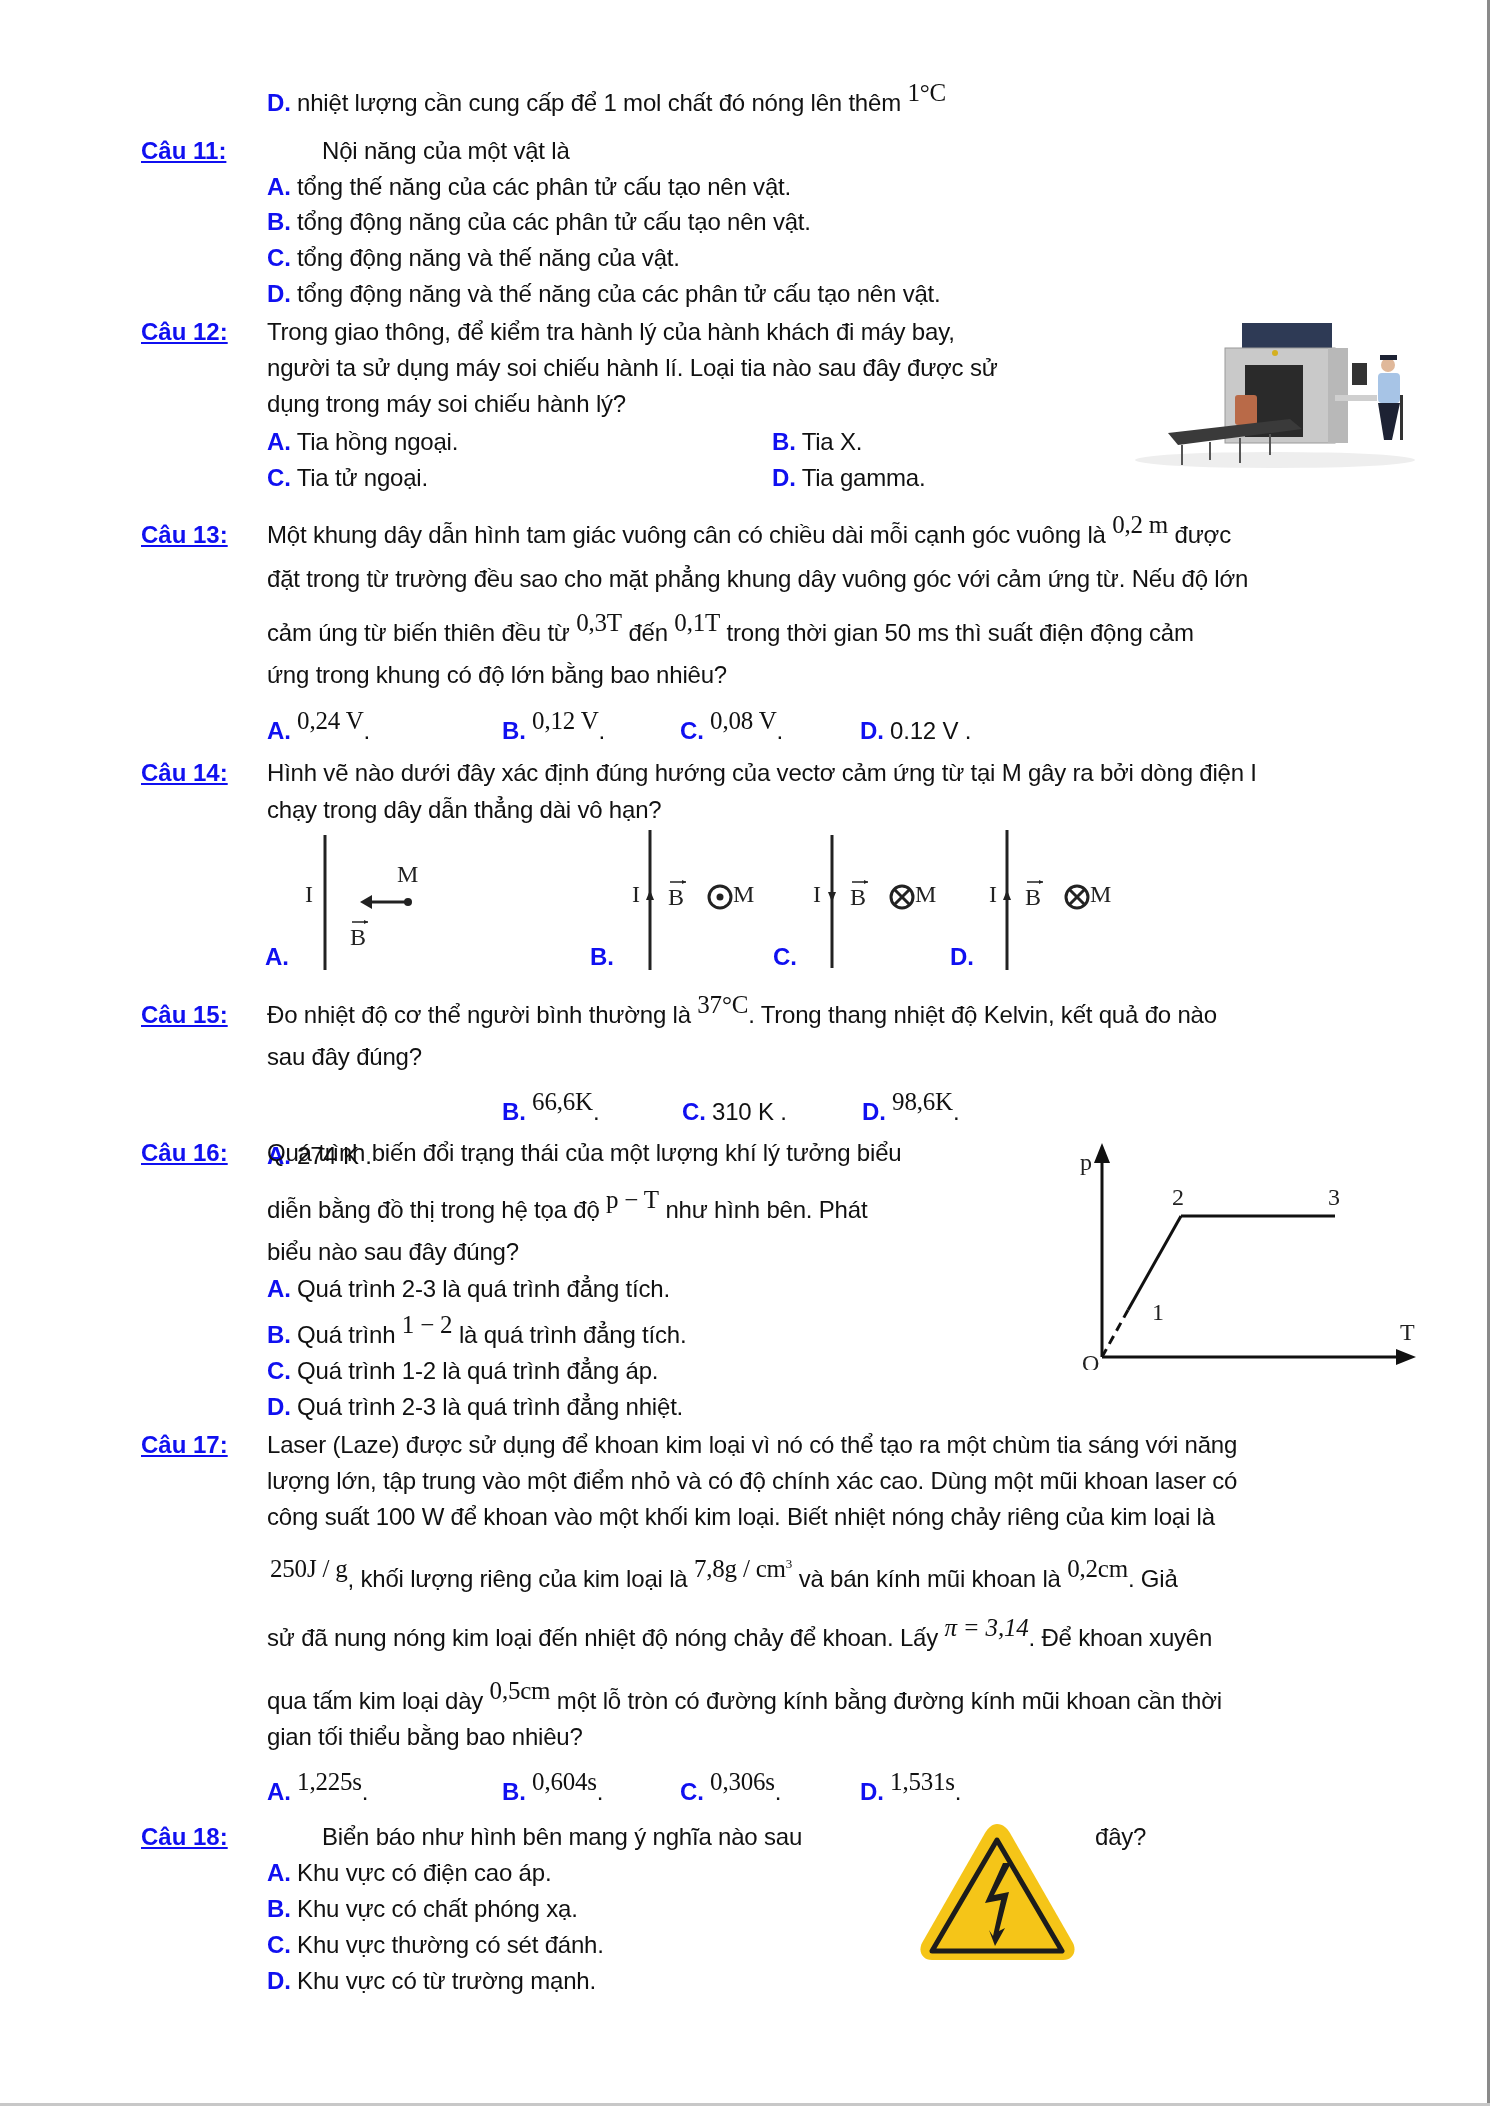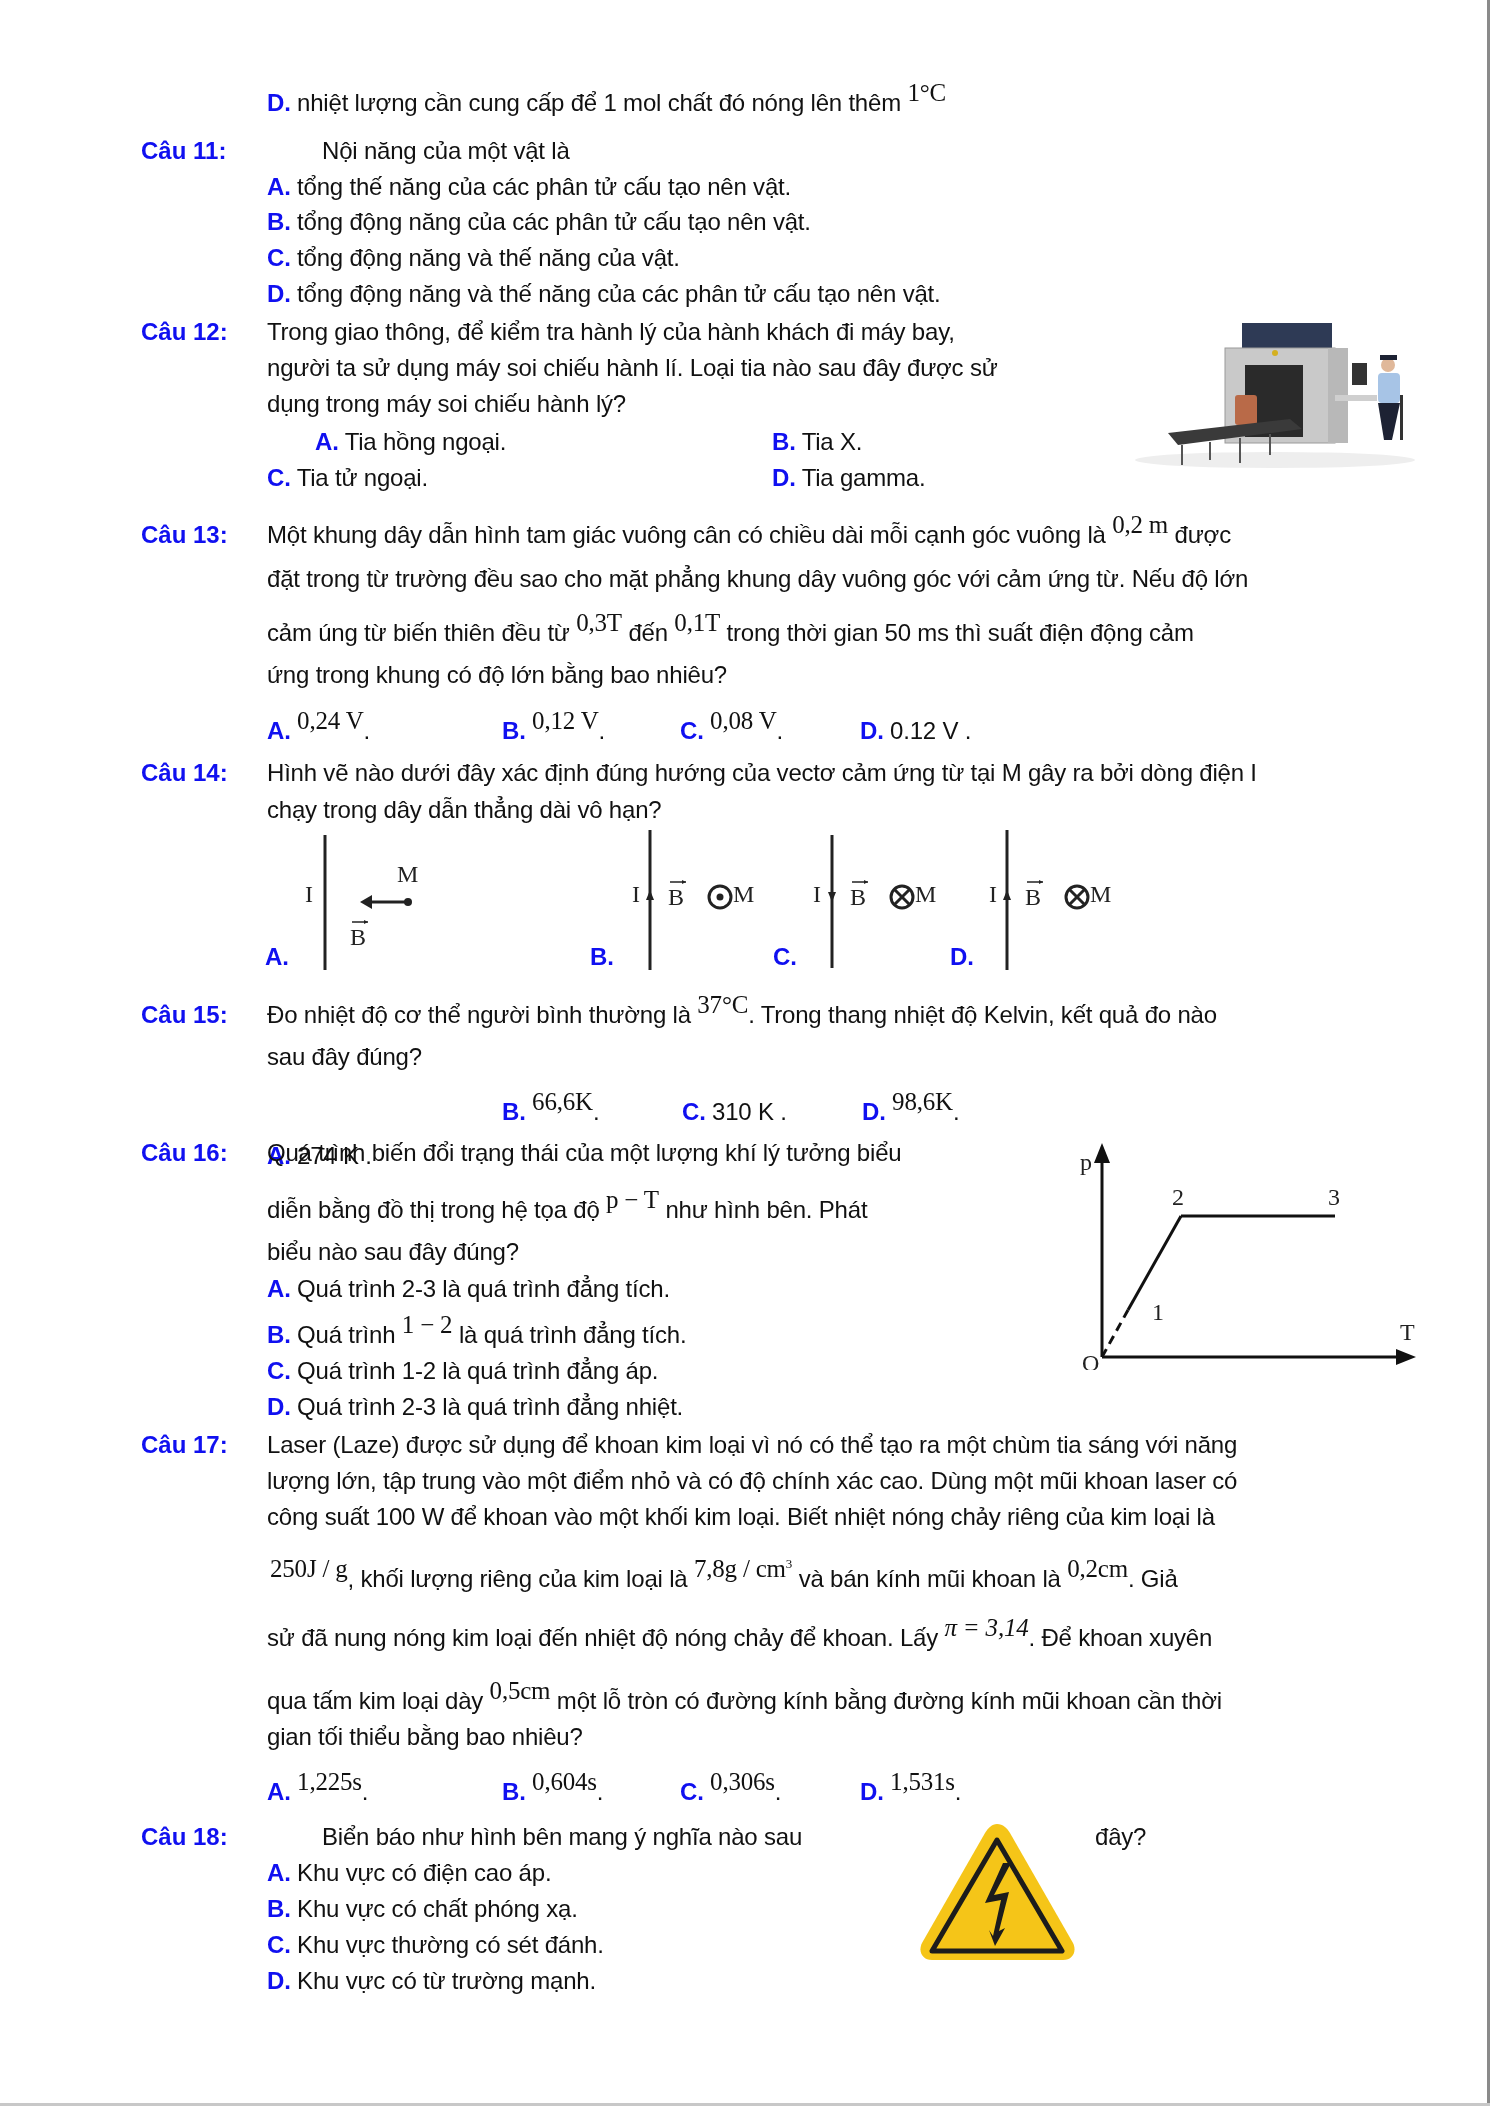--- a/index.html
+++ b/index.html
@@ -2,21 +2,21 @@
 <html><head>
 <meta charset="utf-8">
 <style>
   html, body { margin: 0; padding: 0; background: #ffffff; }
   body { width: 1490px; height: 2106px; position: relative; overflow: hidden;
          font-family: "Liberation Sans", "DejaVu Sans", sans-serif; color: #111; }
   .page-border-right { position: absolute; left: 1487px; top: 0; width: 3px; height: 2106px; background: #8a8a8a; }
   .page-border-bottom { position: absolute; left: 0; top: 2103px; width: 1490px; height: 3px; background: #c8c8c8; }
   .abs { position: absolute; white-space: nowrap; }
   .txt { font-size: 24px; line-height: 30px; letter-spacing: -0.2px; }
-  .qlabel { color: #1010f0; font-weight: bold; font-size: 24px; line-height: 30px; }
+  .qlabel { color: #1010f0; font-weight: bold; font-size: 24px; line-height: 30px; text-decoration: underline; }
   .opt { color: #1010f0; font-weight: bold; }
   .mathsup { font-family: "Liberation Serif", "DejaVu Serif", serif; font-size: 25px; position: relative; top: -10px; }
   sup.small { font-size: 13px; }
   .diag-text { font-family: "Liberation Serif", "DejaVu Serif", serif; font-size: 24px; fill: #222; }
 </style>
 </head>
 <body>
 
 <div class="page-border-right"></div>
 <div class="page-border-bottom"></div>
@@ -43,21 +43,21 @@
 </div>
 <div class="abs txt" style="left:267px; top:279px;">
   <span class="opt">D.</span>
   <span>tổng động năng và thế năng của các phân tử cấu tạo nên vật.</span>
 </div>
 
 <div class="abs qlabel" style="left:141px; top:317px;">Câu 12:</div>
 <div class="abs txt" style="left:267px; top:317px;">Trong giao thông, để kiểm tra hành lý của hành khách đi máy bay,</div>
 <div class="abs txt" style="left:267px; top:353px;">người ta sử dụng máy soi chiếu hành lí. Loại tia nào sau đây được sử</div>
 <div class="abs txt" style="left:267px; top:389px;">dụng trong máy soi chiếu hành lý?</div>
-<div class="abs txt" style="left:267px; top:427px;margin-left:48px;">
+<div class="abs txt" style="left:267px; top:427px;">
   <span class="opt">A.</span>
   <span>Tia hồng ngoại.</span>
 </div>
 <div class="abs txt" style="left:772px; top:427px;">
   <span class="opt">B.</span>
   <span>Tia X.</span>
 </div>
 <div class="abs txt" style="left:267px; top:463px;">
   <span class="opt">C.</span>
   <span>Tia tử ngoại.</span>

